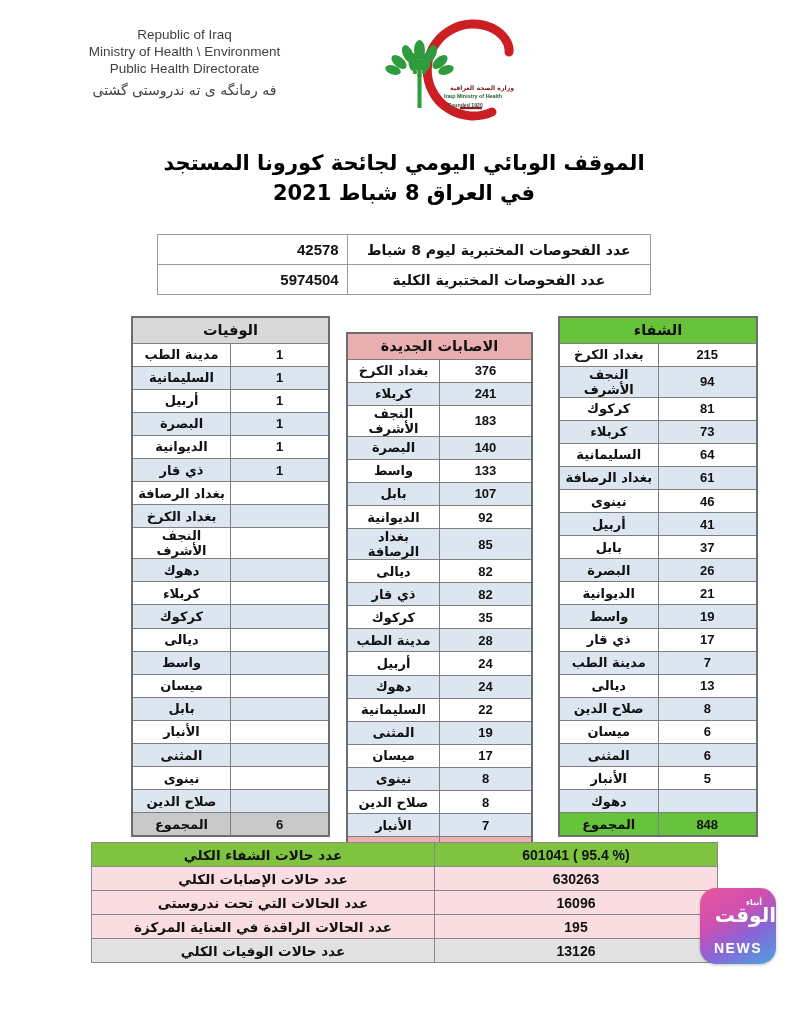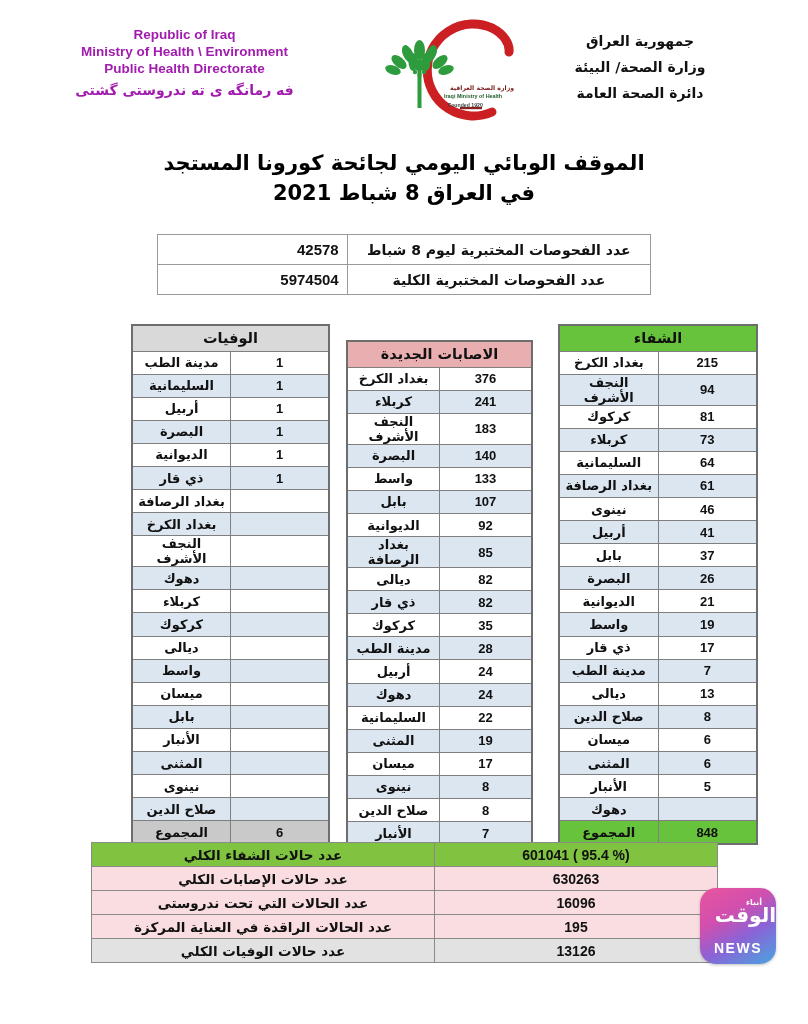--- a/index.html
+++ b/index.html
@@ -24,22 +24,22 @@
   }
   .hdr-left {
     position: absolute;
     left: 52px; top: 26px;
     width: 265px;
     text-align: center;
     direction: ltr;
   }
   .hdr-left .ln {
     font-size: 13.5px;
-    font-weight: bold;
-    color: #a21caf;
+    font-weight: normal;
+    color: #404040;
     line-height: 17px;
     white-space: nowrap;
     font-family: "Liberation Sans", sans-serif;
   }
   .hdr-left .ln.krd {
     direction: rtl;
     font-size: 14px;
     line-height: 22px;
     margin-top: 2px;
     font-family: "DejaVu Sans", sans-serif;
@@ -148,21 +148,21 @@
 
   
   .cols {
     position: absolute;
     top: 308px; left: 0;
     width: 808px;
     height: 500px;
   }
   .col {
     position: absolute;
-    top: 16px;
+    top: 8px;
     padding-left: 40px;
   }
   .col-deaths   { left: 91px;  width: 199px; }
   .col-new      { left: 306px; width: 187px; margin-top: 16px; }
   .col-recover  { left: 518px; width: 200px; }
 
   .ctab {
     width: 100%;
     border-collapse: collapse;
     direction: rtl;
@@ -322,25 +322,20 @@
         <circle cx="47.5" cy="63" r="2.2"></circle>
       </g>
 
       <rect x="88" y="95" width="22" height="2.2" fill="#8a1f1f"></rect>
     </svg>
     <div class="logo-txt-ar">وزارة الصحة العراقية</div>
     <div class="logo-txt-en">Iraqi Ministry of Health</div>
     <div class="logo-txt-fd">Founded  1920</div>
   </div>
 
-  <div class="hdr-right">
-    <div class="ln">جمهورية العراق</div>
-    <div class="ln">وزارة الصحة/ البيئة</div>
-    <div class="ln">دائرة الصحة العامة</div>
-  </div>
 </div>
 
 <div class="title-block">
   <div class="t1">الموقف الوبائي اليومي لجائحة كورونا المستجد</div>
   <div class="t2">في العراق  8  شباط  2021</div>
 </div>
 
 <table class="tests-table">
   <tbody>
     <tr>

